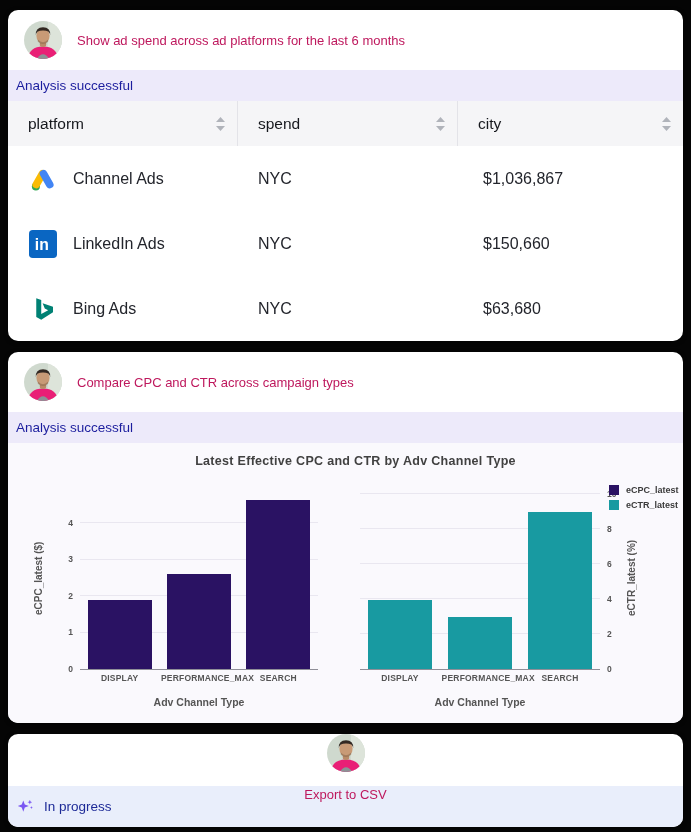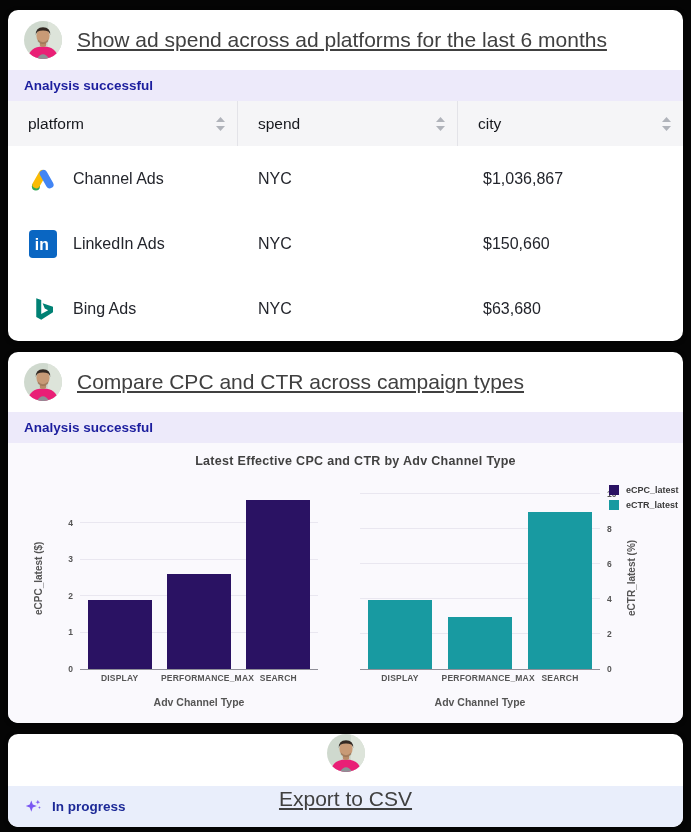--- a/index.html
+++ b/index.html
@@ -16,26 +16,26 @@
   }
   .card-1{height:331px;}
   .card-2{height:371px;}
   .card-3{height:93px;margin-bottom:0;}
 
   
   .card-header{display:flex;align-items:center;gap:15px;height:60px;padding:0 16px;box-sizing:border-box;}
   .card-3 .card-header{height:52px;flex-direction:column;}
   .avatar{width:38px;height:38px;border-radius:50%;overflow:hidden;flex:0 0 38px;}
   .avatar svg{display:block;}
-  .prompt-text{font-size:21px;color:#404040;text-decoration:underline;}
+  .prompt-text{font-size:13px;color:#be185d;}
 
   
   .status-bar{
-    height:31px;display:flex;align-items:center;padding:0 16px;
-    background:#edeafa;color:#1c1e9e;font-size:13.5px;font-weight:700;
+    height:31px;display:flex;align-items:center;padding:0 8px;
+    background:#edeafa;color:#1c1e9e;font-size:13.5px;font-weight:400;
   }
   .card-3 .status-bar{height:41px;background:#e9eefb;color:#1d2a97;gap:9px;}
 
   
   .thead{display:flex;height:45px;background:#f5f5f7;align-items:stretch;}
   .th{
     display:flex;align-items:center;justify-content:space-between;
     box-sizing:border-box;padding:0 12px 0 20px;
     border-right:1px solid #e3e3e8;
     font-weight:400;font-size:15.5px;color:#16181d;

